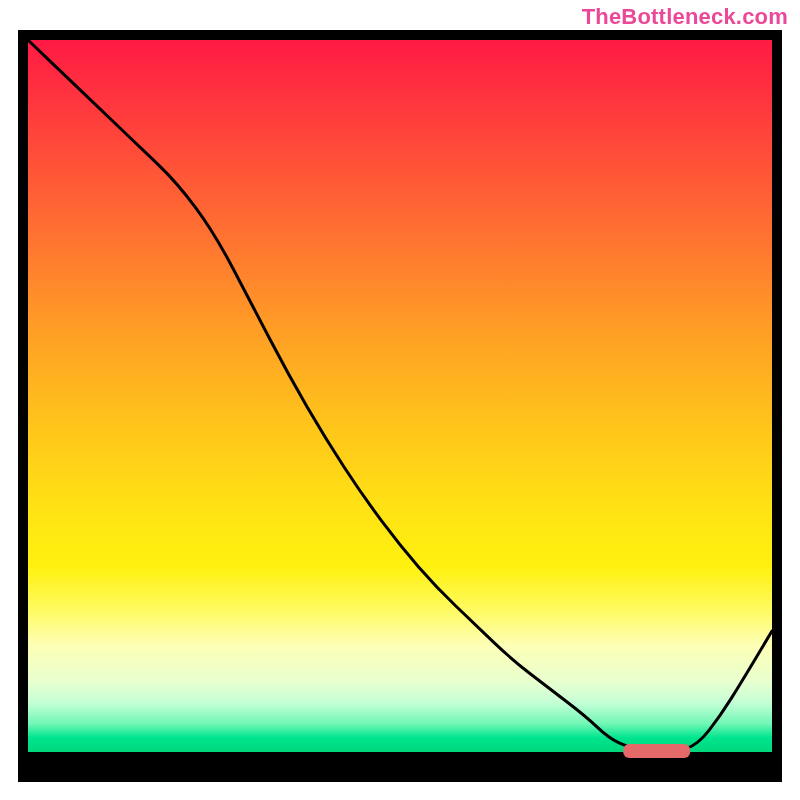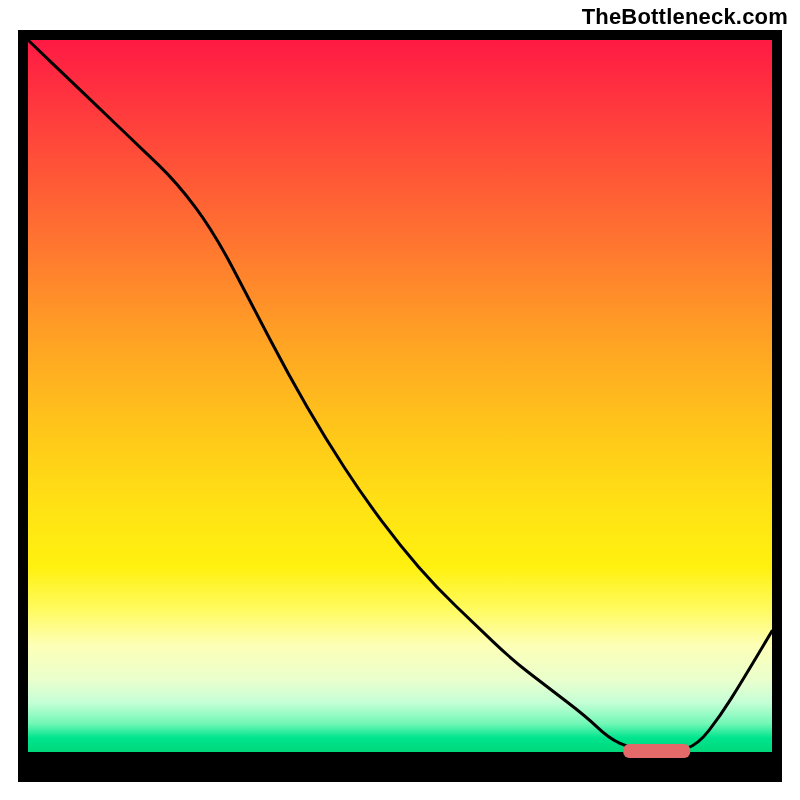--- a/index.html
+++ b/index.html
@@ -15,21 +15,21 @@
     position: relative;
     width: 800px;
     height: 800px;
   }
   .attribution {
     position: absolute;
     top: 4px;
     right: 12px;
     font-size: 22px;
     font-weight: 600;
-    color: #000000;
+    color: #ec4899;
     letter-spacing: 0.2px;
   }
   .plot-frame {
     position: absolute;
     left: 18px;
     top: 30px;
     width: 764px;
     height: 752px;
     background: #000000;
     box-sizing: border-box;

